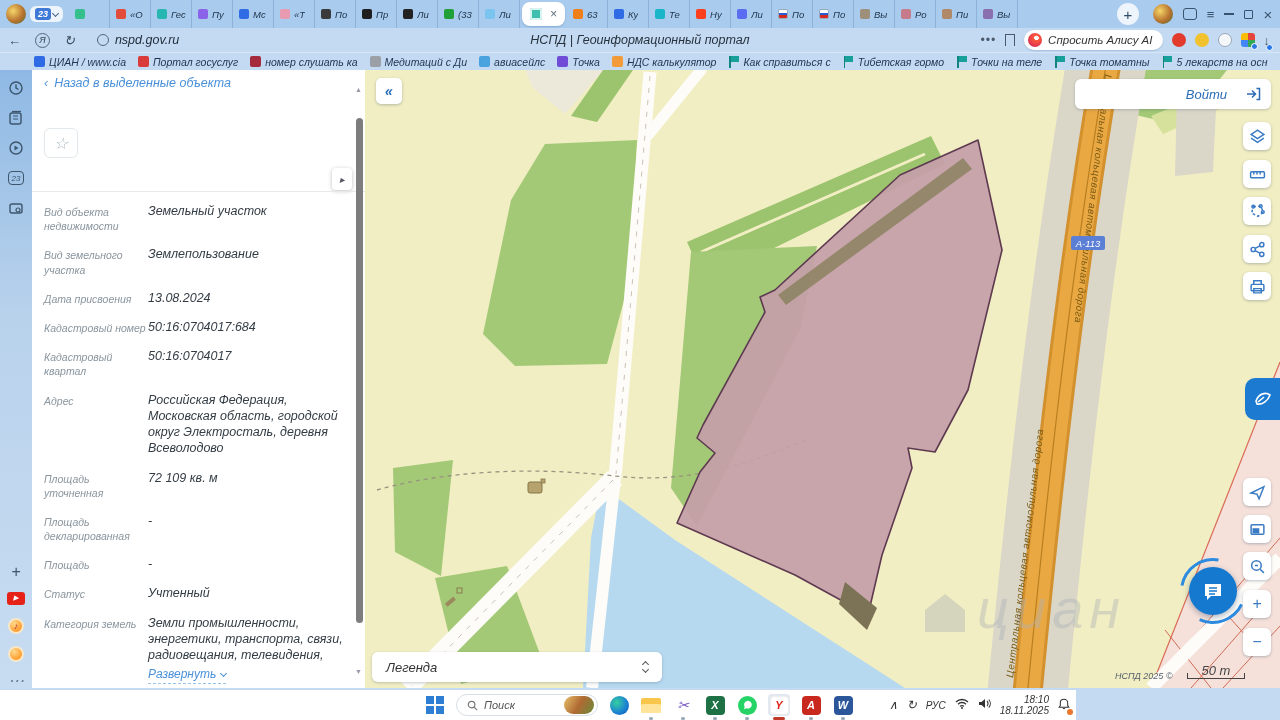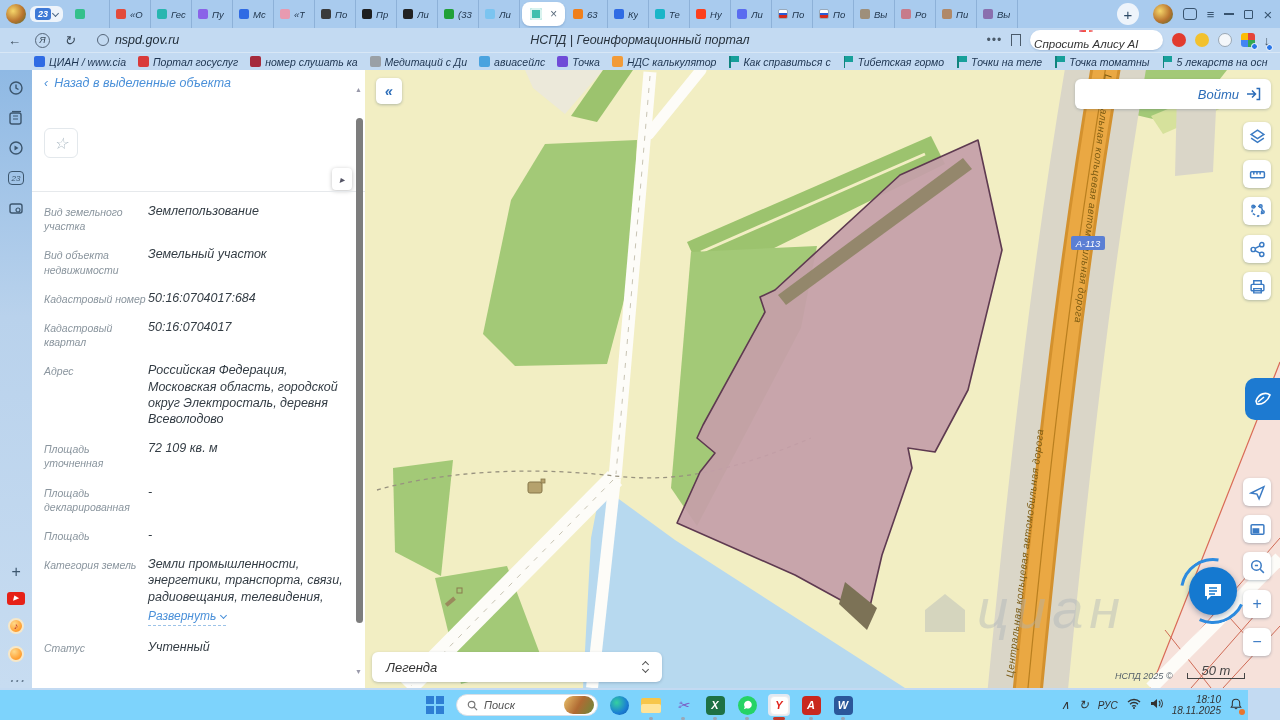--- a/index.html
+++ b/index.html
@@ -44,21 +44,21 @@
   .tb-ico { color:#3c4c5c; font-size:13px; margin:0 8px; }
   .ya-circle { width:15px; height:15px; border:1.2px solid #55667a; border-radius:50%;
     display:flex; align-items:center; justify-content:center; font-size:9px; color:#3c4c5c; margin:0 6px; }
   .site-ico { width:12px; height:12px; border:1.3px solid #55667a; border-radius:50%; margin:0 6px 0 14px; }
   #url { color:#1e2a36; }
   #page-title { position:absolute; left:0; right:0; text-align:center; color:#27323d; pointer-events:none; }
   #tb-right { margin-left:auto; display:flex; align-items:center; gap:9px; padding-right:10px; }
   .dots3 { color:#4a5a6a; font-size:12px; letter-spacing:1px; }
   .bm-flag { width:10px; height:12px; border:1.4px solid #4a5a6a; border-bottom:none; position:relative; }
   .alice-pill { display:flex; align-items:center; gap:6px; background:#fff; border-radius:12px;
-    height:20px; padding:0 24px 0 4px; font-size:11.5px; color:#333; box-shadow:0 1px 2px rgba(40,80,130,.2);flex-direction:column; }
+    height:20px; padding:0 10px 0 4px; font-size:11.5px; color:#333; box-shadow:0 1px 2px rgba(40,80,130,.2); }
   .alice-ico { width:14px; height:14px; border-radius:50%;
     background:radial-gradient(circle at 60% 35%, #fff 18%, #ff5a3c 20%, #c81e5b); }
   .ext { width:14px; height:14px; border-radius:50%; position:relative; }
   .ext.red { background:#e23b2e; }
   .ext.yellow{ background:#f2c12e; }
   .ext.glove { background:#f4f7fa; border:1px solid #9aa8b5; }
   .ext.grid { border-radius:3px; background:
      conic-gradient(#e5453a 0 25%, #34a853 0 50%, #4285f4 0 75%, #fbbc05 0); }
   .badge-dot { position:absolute; right:-3px; bottom:-3px; width:7px; height:7px; border-radius:50%;
      background:#2a77e8; border:1px solid #fff; }
@@ -118,21 +118,21 @@
   #map-area { position:absolute; left:365px; top:0; width:915px; height:618px; overflow:hidden; }
   #map-svg { position:absolute; left:0; top:0; }
   .map-btn { position:absolute; width:28px; height:28px; background:#fff; border-radius:6px;
     box-shadow:0 1px 3px rgba(30,60,90,.3); display:flex; align-items:center; justify-content:center; }
   .map-btn svg { stroke:#3b7bc4; fill:none; stroke-width:1.4; }
   #collapse-btn { position:absolute; left:11px; top:8px; width:26px; height:26px; background:#fff;
     border-radius:5px; box-shadow:0 1px 3px rgba(30,60,90,.3); color:#2b6cb8; font-size:14px; font-weight:bold;
     display:flex; align-items:center; justify-content:center; }
   #login-bar { position:absolute; left:710px; top:9px; width:196px; height:30px; background:#fff;
     border-radius:6px; box-shadow:0 1px 3px rgba(30,60,90,.25); display:flex; align-items:center;
-    justify-content:flex-end; gap:7px; padding-right:10px; color:#2b6cb8; font-size:13px; }
+    justify-content:flex-end; gap:19px; padding-right:10px; color:#2b6cb8; font-size:13px; }
   #legend-bar { position:absolute; left:7px; top:582px; width:290px; height:30px; background:#fff;
     border-radius:6px; box-shadow:0 1px 3px rgba(30,60,90,.25); display:flex; align-items:center;
     padding:0 14px; font-size:13px; color:#333; }
   #legend-sort { margin-left:auto; display:flex; flex-direction:column; gap:1px; }
   #legend-sort .chev { border-color:#555; }
   #legend-sort .up { transform:rotate(-135deg); margin-bottom:-1px; }
   #chat-tab { position:absolute; left:880px; top:308px; width:35px; height:42px; background:#1d7ad1;
     border-radius:10px 0 0 10px; display:flex; align-items:center; justify-content:center; }
   #chat-fab { position:absolute; left:824px; top:497px; width:48px; height:48px; border-radius:50%;
     background:#1579d0; display:flex; align-items:center; justify-content:center;
@@ -140,21 +140,21 @@
   .fab-arc { position:absolute; width:66px; height:66px; border-radius:50%; border:3px solid transparent; }
   .fab-arc.a1 { left:815px; top:488px; border-top-color:#2d8ce0; transform:rotate(-35deg); }
   .fab-arc.a2 { left:815px; top:488px; border-bottom-color:#2d8ce0; transform:rotate(-20deg); }
   #attribution { position:absolute; left:750px; top:601px; font-size:9px; color:#55606a; }
   #scalebar { position:absolute; left:822px; top:593px; width:58px; text-align:center; font-size:13px;
     color:#444; border-bottom:1.4px solid #444; }
   #scalebar::before, #scalebar::after { content:""; position:absolute; bottom:0; width:1.4px; height:5px; background:#444; }
   #scalebar::before { left:0; } #scalebar::after { right:0; }
 
   
-  #taskbar { position:absolute; left:0; top:690px; width:1248px; height:30px; background:#7dd3fc;
+  #taskbar { position:absolute; left:0; top:690px; width:1076px; height:30px; background:#ffffff;
     display:flex; align-items:center; }
   #tb-center { position:absolute; left:424px; display:flex; align-items:center; gap:10px; }
   .start { width:18px; height:18px; display:grid; grid-template-columns:8px 8px; grid-gap:2px; }
   .start i { background:#2e7fd4; width:8px; height:8px; }
   #search-pill { width:142px; height:22px; background:#fff; border-radius:12px; border:1px solid #d9dee5;
     display:flex; align-items:center; gap:6px; padding:0 3px 0 10px; font-size:11px; color:#555; }
   #search-img { margin-left:auto; width:30px; height:18px; border-radius:9px;
     background:linear-gradient(120deg,#e8c06a,#b06a33 50%,#6a8a3a); }
   .app { position:relative; width:22px; height:22px; display:flex; align-items:center; justify-content:center; }
   .app .dot { position:absolute; bottom:-4px; left:9px; width:4px; height:3px; border-radius:2px; background:#9aa8b8; }
@@ -417,26 +417,30 @@
     <div id="infopanel">
       <div id="back-link">
         <span>‹</span>
         <span>Назад в выделенные объекта</span>
       </div>
       <div id="star-btn">☆</div>
       <div id="ptab-scroll">▸</div>
       <div id="pdivider"></div>
       <div id="fields">
           <div class="row">
+            <div class="flabel">Вид объекта недвижимости</div>
+            <div class="fvalue">Земельный участок</div>
+          </div>
+          <div class="row">
             <div class="flabel">Вид земельного участка</div>
             <div class="fvalue">Землепользование</div>
           </div>
           <div class="row">
-            <div class="flabel">Вид объекта недвижимости</div>
-            <div class="fvalue">Земельный участок</div>
+            <div class="flabel">Дата присвоения</div>
+            <div class="fvalue">13.08.2024</div>
           </div>
           <div class="row">
             <div class="flabel">Кадастровый номер</div>
             <div class="fvalue">50:16:0704017:684</div>
           </div>
           <div class="row">
             <div class="flabel">Кадастровый квартал</div>
             <div class="fvalue">50:16:0704017</div>
           </div>
           <div class="row">
@@ -447,31 +451,31 @@
             <div class="flabel">Площадь уточненная</div>
             <div class="fvalue">72 109 кв. м</div>
           </div>
           <div class="row">
             <div class="flabel">Площадь декларированная</div>
             <div class="fvalue">-</div>
           </div>
           <div class="row">
             <div class="flabel">Площадь</div>
             <div class="fvalue">-</div>
+          </div>
+          <div class="row">
+            <div class="flabel">Статус</div>
+            <div class="fvalue">Учтенный</div>
           </div>
           <div class="row">
             <div class="flabel">Категория земель</div>
             <div class="fvalue">Земли промышленности, энергетики, транспорта, связи, радиовещания, телевидения,<div><span class="expand-link">
                   <span>Развернуть</span>
                   <span class="chev"></span>
                 </span></div></div>
-          </div>
-          <div class="row">
-            <div class="flabel">Статус</div>
-            <div class="fvalue">Учтенный</div>
           </div>
         </div>
       <span class="pscroll-arrow" style="top:16px">▲</span>
       <div id="pscroll-thumb"></div>
       <span class="pscroll-arrow" style="top:598px">▼</span>
     </div>
 
     <div id="map-area">
       <svg id="map-svg" width="915" height="618" viewBox="0 0 915 618">
         <rect x="0" y="0" width="915" height="618" fill="#f2eec3"></rect>

